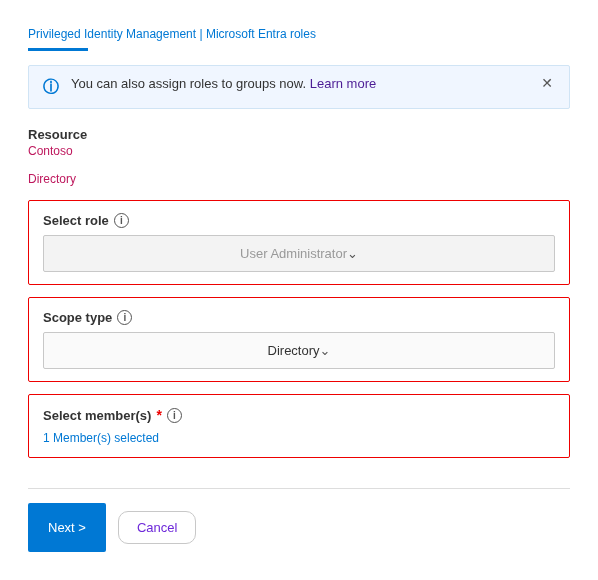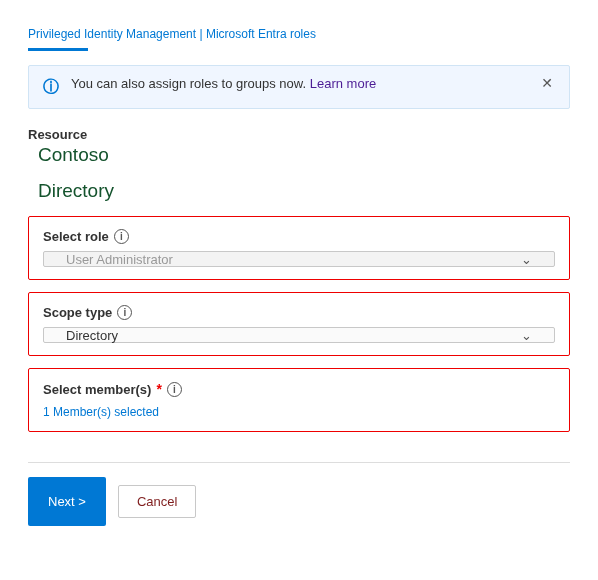--- a/index.html
+++ b/index.html
@@ -89,23 +89,23 @@
     .field-group {
       margin-bottom: 14px;
     }
     .field-label {
       font-size: 13px;
       font-weight: 600;
       color: #333;
       margin-bottom: 2px;
     }
     .field-value {
-      font-size: 19px;
-      color: #14532d;
-      margin-left: 10px;
+      font-size: 12px;
+      color: #be185d;
+      margin-left: 0;
     }
     .form-section {
       border: 1.5px solid #e00;
       border-radius: 2px;
       padding: 12px 14px 12px 14px;
       margin-bottom: 12px;
     }
     .form-label {
       font-size: 13px;
       font-weight: 600;
@@ -127,28 +127,28 @@
       color: #555;
       font-weight: 700;
       cursor: default;
     }
     .form-label .required-star {
       color: #e00;
       font-size: 14px;
     }
     .select-box {
       width: 100%;
-      height: 16px;
+      height: 37px;
       border: 1px solid #c8c8c8;
       border-radius: 2px;
       background: #fafafa;
       display: flex;
       align-items: center;
       padding: 0 22px;
-      justify-content: space-between;
+      justify-content: center;
       cursor: pointer;
     }
     .select-box.disabled {
       background: #f3f3f3;
       color: #999;
     }
     .select-box .select-value {
       font-size: 13px;
       color: #999;
     }
@@ -180,23 +180,23 @@
       color: #fff;
       border: none;
       border-radius: 2px;
       padding: 17px 20px;
       font-size: 13px;
       cursor: pointer;
       font-weight: 500;
     }
     .btn-cancel {
       background: #fff;
-      color: #7f1d1d;
+      color: #6d28d9;
       border: 1px solid #c8c8c8;
-      border-radius: 2px;
+      border-radius: 10px;
       padding: 8px 18px;
       font-size: 13px;
       cursor: pointer;
       font-weight: 400;
     }
   </style>
 </head>
 <body>
 
 <div class="page-container">

